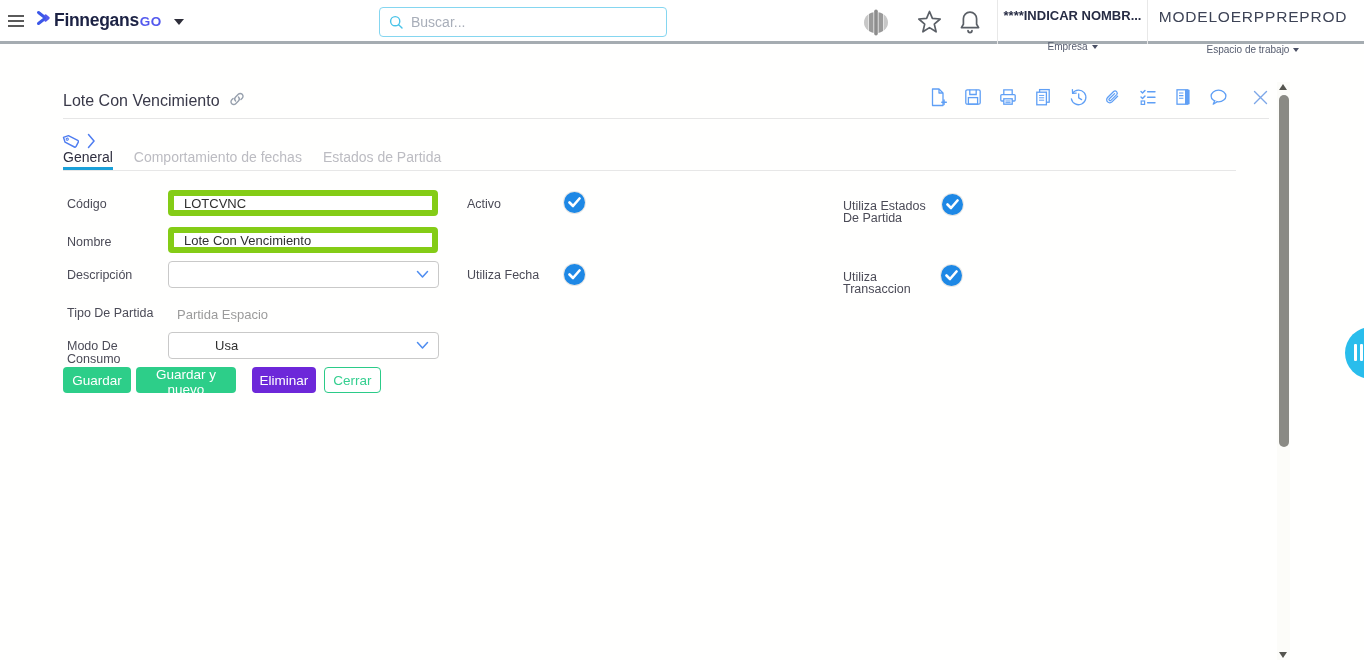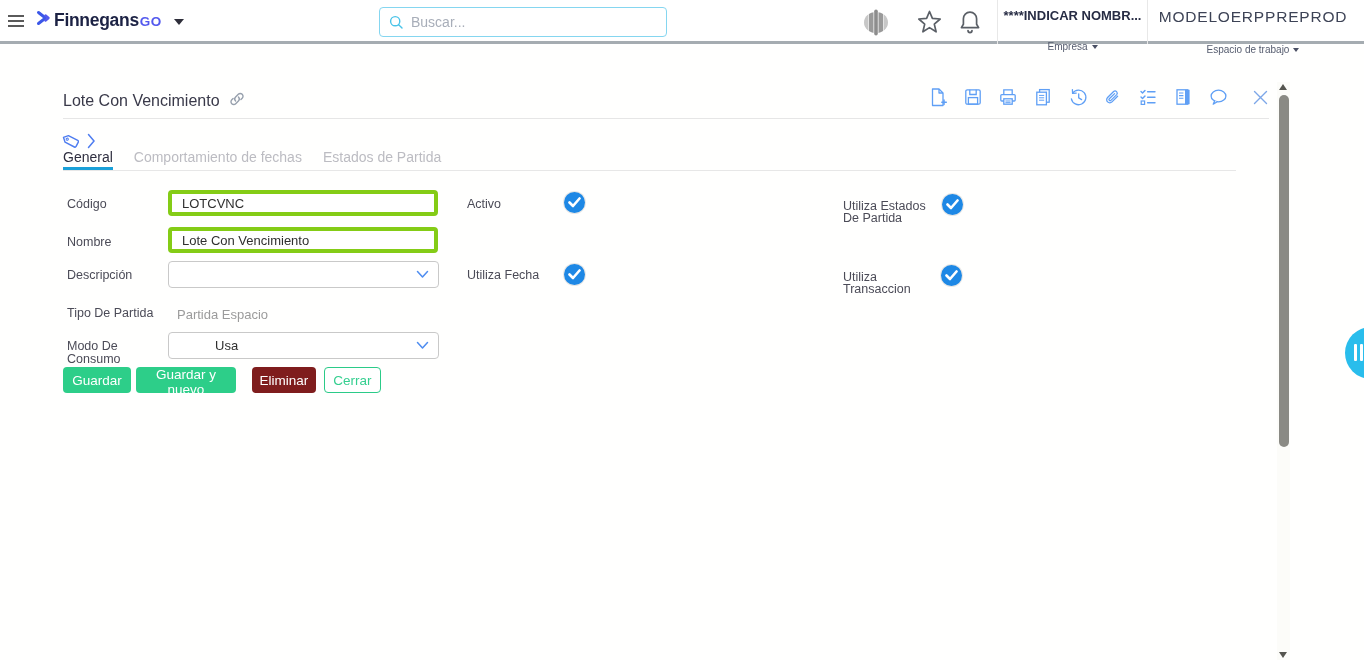--- a/index.html
+++ b/index.html
@@ -43,35 +43,35 @@
 
   .tagrow { position:absolute; left:63px; top:133px; display:flex; gap:7px; align-items:center; }
 
   .tabs { position:absolute; left:63px; top:149px; display:flex; }
   .tab { font-size:14px; line-height:16px; padding-bottom:2px; margin-right:21px; cursor:pointer; color:#bcbcc2; white-space:nowrap; }
   .tab.active { color:#2f2f40; border-bottom:3.5px solid #1aa0d8; }
   .tabline { position:absolute; left:63px; top:169.5px; width:1173px; height:1px; background:#e7e7e7; }
 
   
   .flabel { position:absolute; font-size:12.5px; color:#4b4b57; line-height:12.5px; }
-  .tinput { position:absolute; left:168px; width:270px; height:26px; border:4px solid #84cc16; border-radius:4px;
+  .tinput { position:absolute; left:168px; width:270px; height:26px; border:6px solid #84cc16; border-radius:4px;
     background:#fff; font-size:13px; color:#2f2f2f; padding:0 10px; outline:none; font-family:"Liberation Sans", sans-serif; }
   .selbox { position:absolute; left:168px; width:271px; height:27px; border:1px solid #c9c9c9; border-radius:4px;
     background:#fff; display:flex; align-items:center; cursor:pointer; }
   .selbox .selval { font-size:13px; color:#2f2f2f; margin-left:10px; flex:1; }
   .selbox svg { margin-right:9px; }
   .roval { position:absolute; font-size:13px; color:#9b9b9b; }
 
   .chk { position:absolute; width:21px; height:21px; border-radius:50%; background:#1e88e5;
     box-shadow:0 0 0 1px rgba(120,120,120,0.18); display:flex; align-items:center; justify-content:center; cursor:pointer; }
 
   .btn { position:absolute; top:367px; height:26px; border:none; border-radius:4px; font-size:13.5px;
     color:#ffffff; cursor:pointer; font-family:"Liberation Sans", sans-serif; }
   .btn.green { background:#2dce89; }
-  .btn.pink  { background:#7f1d1d; }
+  .btn.pink  { background:#6d28d9; }
   .btn.ghost { background:#ffffff; border:1px solid #2bcb88; color:#35cf90; }
 
   
   .sb-track { position:absolute; left:1277px; top:82px; width:13px; height:578px; background:#fcfcf9; }
   .sb-up { position:absolute; left:1279px; top:84px; width:0; height:0;
     border-left:4.5px solid transparent; border-right:4.5px solid transparent; border-bottom:6px solid #55554f; cursor:pointer; }
   .sb-thumb { position:absolute; left:1278.5px; top:95px; width:10px; height:352px; background:#8a8a84; border-radius:6px; cursor:pointer; }
   .sb-down { position:absolute; left:1279px; top:652px; width:0; height:0;
     border-left:4.5px solid transparent; border-right:4.5px solid transparent; border-top:6px solid #55554f; cursor:pointer; }
 

